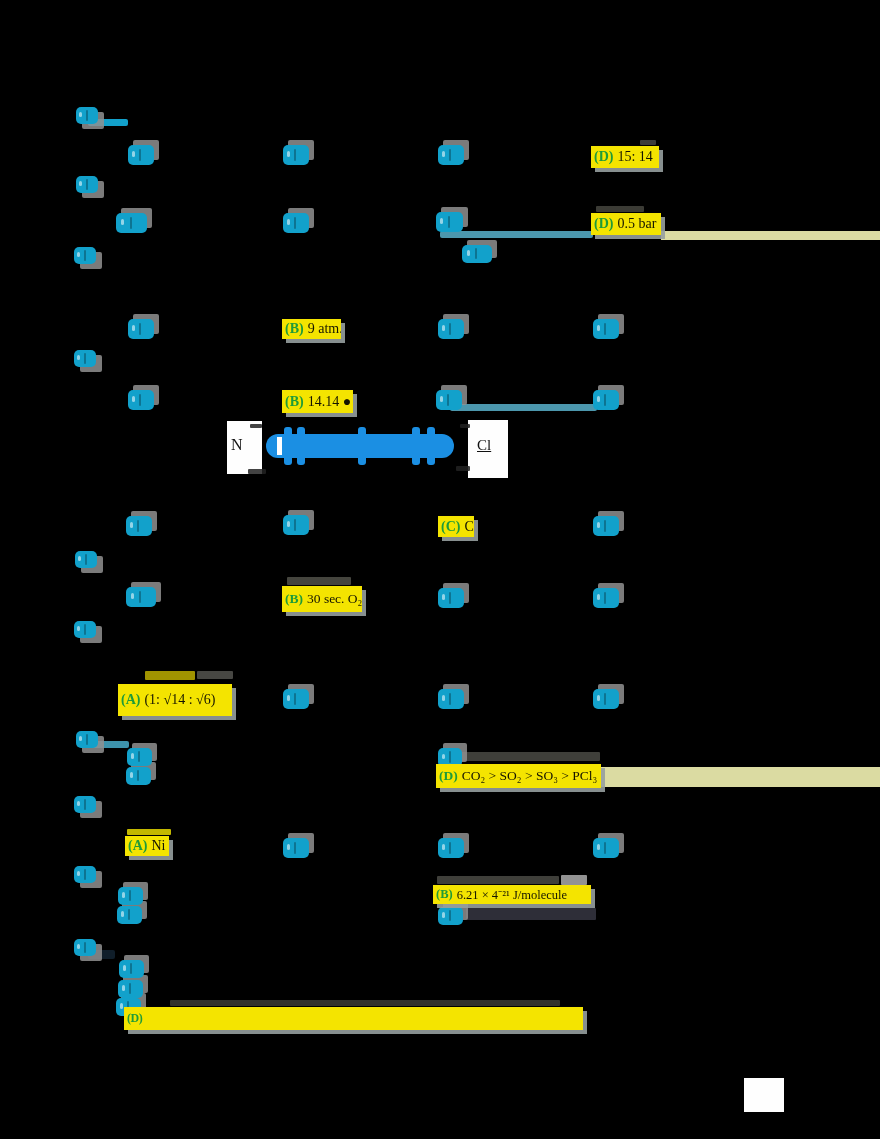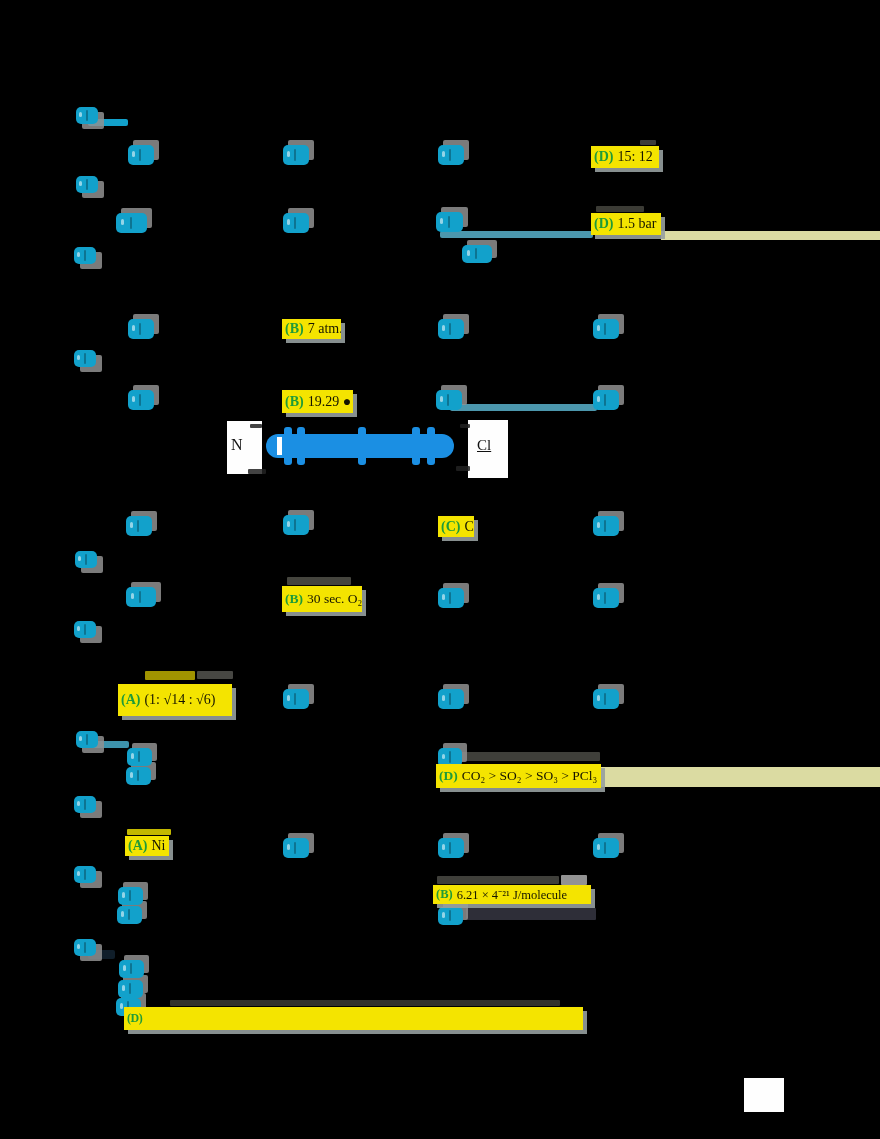--- a/index.html
+++ b/index.html
@@ -156,33 +156,33 @@
     <div class="dlabel" style="left: 477px; top: 437px; font-size: 15px; text-decoration: underline;">Cl</div>
     <div class="tube" style="left: 266px; top: 434px; width: 188px; height: 24px;"></div>
     <div class="tubegap" style="left: 277px; top: 437px; width: 5px; height: 18px;"></div>
     <div class="tick" style="left: 284px; top: 427px; width: 8px; height: 38px;"></div>
     <div class="tick" style="left: 297px; top: 427px; width: 8px; height: 38px;"></div>
     <div class="tick" style="left: 358px; top: 427px; width: 8px; height: 38px;"></div>
     <div class="tick" style="left: 412px; top: 427px; width: 8px; height: 38px;"></div>
     <div class="tick" style="left: 427px; top: 427px; width: 8px; height: 38px;"></div>
     <div class="ans" style="left: 591px; top: 146px; width: 68px; height: 22px; font-size: 14px; letter-spacing: 0px;">
       <span class="lt">(D)</span>
-      <span class="tx">15: 12</span>
+      <span class="tx">15: 14</span>
     </div>
     <div class="ans" style="left: 591px; top: 213px; width: 70px; height: 22px; font-size: 14px; letter-spacing: 0px;">
       <span class="lt">(D)</span>
-      <span class="tx">1.5 bar</span>
+      <span class="tx">0.5 bar</span>
     </div>
     <div class="ans" style="left: 282px; top: 319px; width: 59px; height: 20px; font-size: 14px; letter-spacing: 0px;">
       <span class="lt">(B)</span>
-      <span class="tx">7 atm.</span>
+      <span class="tx">9 atm.</span>
     </div>
     <div class="ans" style="left: 282px; top: 390px; width: 71px; height: 23px; font-size: 14px; letter-spacing: 0px;">
       <span class="lt">(B)</span>
-      <span class="tx">19.29 ●</span>
+      <span class="tx">14.14 ●</span>
     </div>
     <div class="ans" style="left: 438px; top: 516px; width: 36px; height: 21px; font-size: 14px; letter-spacing: 0px;">
       <span class="lt">(C)</span>
       <span class="tx">C</span>
     </div>
     <div class="ans" style="left: 282px; top: 586px; width: 80px; height: 26px; font-size: 13.5px; letter-spacing: 0px;">
       <span class="lt">(B)</span>
       <span class="tx">30 sec. O₂</span>
     </div>
     <div class="ans" style="left: 118px; top: 684px; width: 114px; height: 32px; font-size: 14px; letter-spacing: 0px;">

